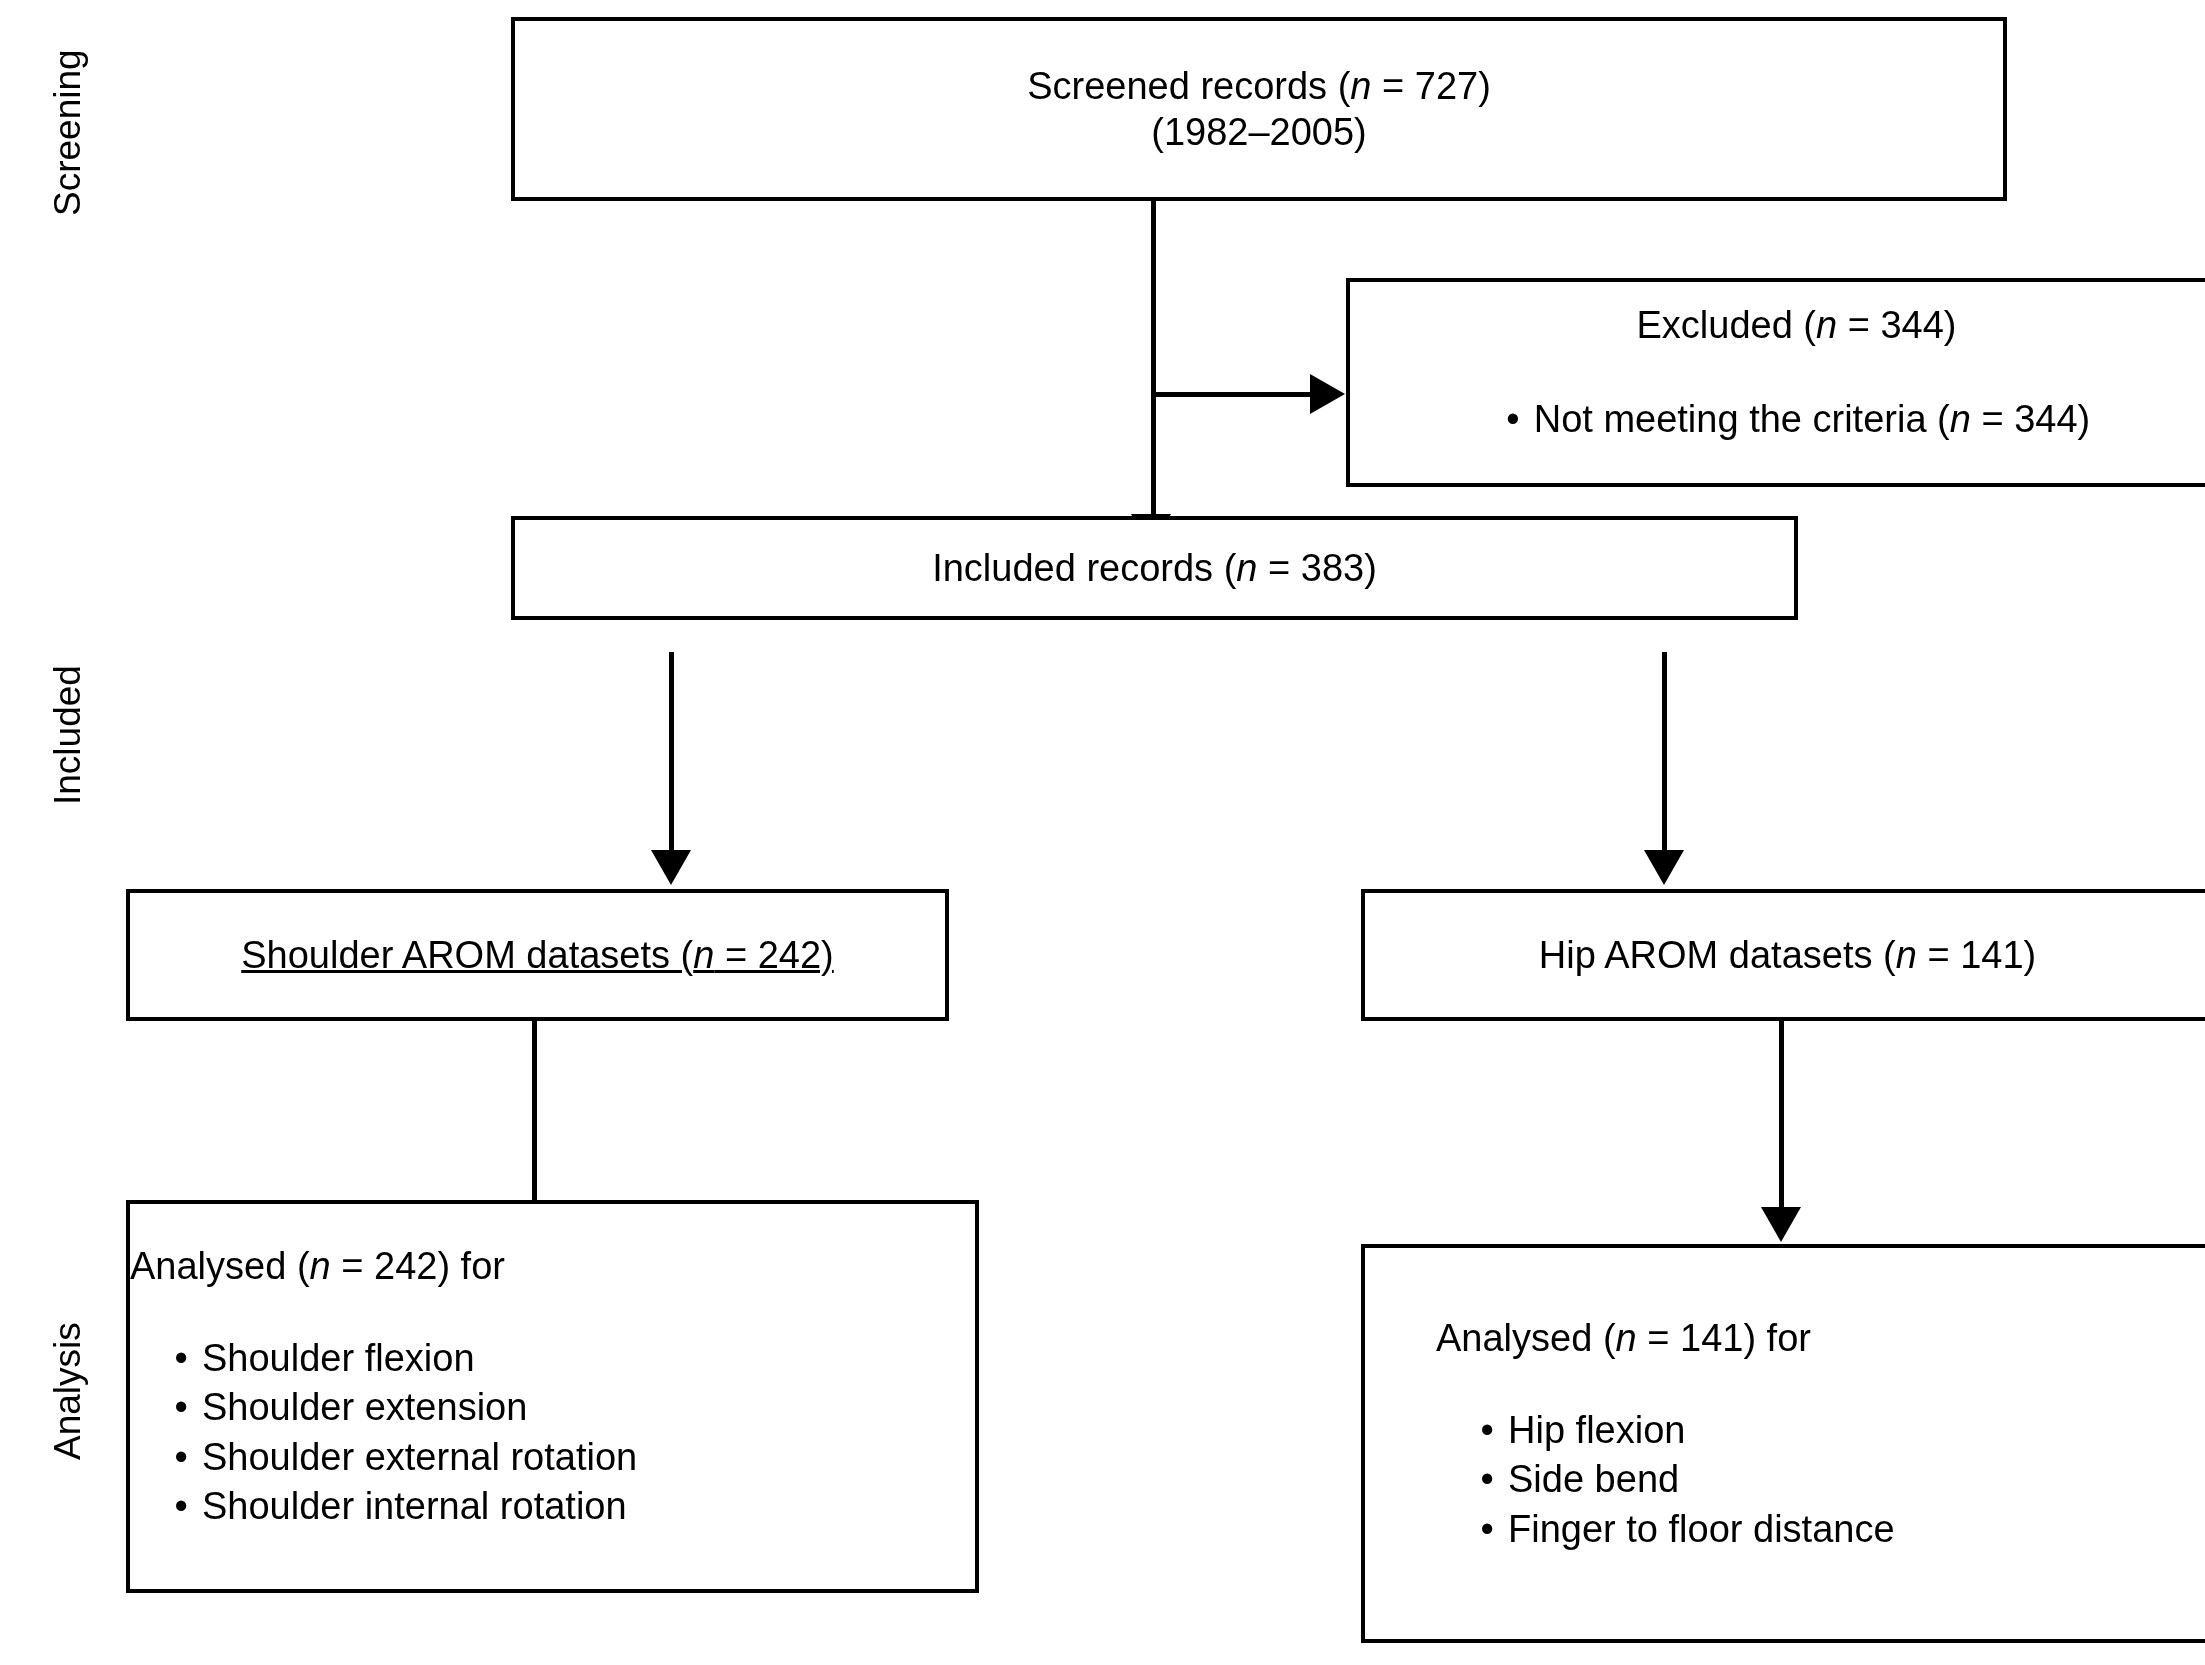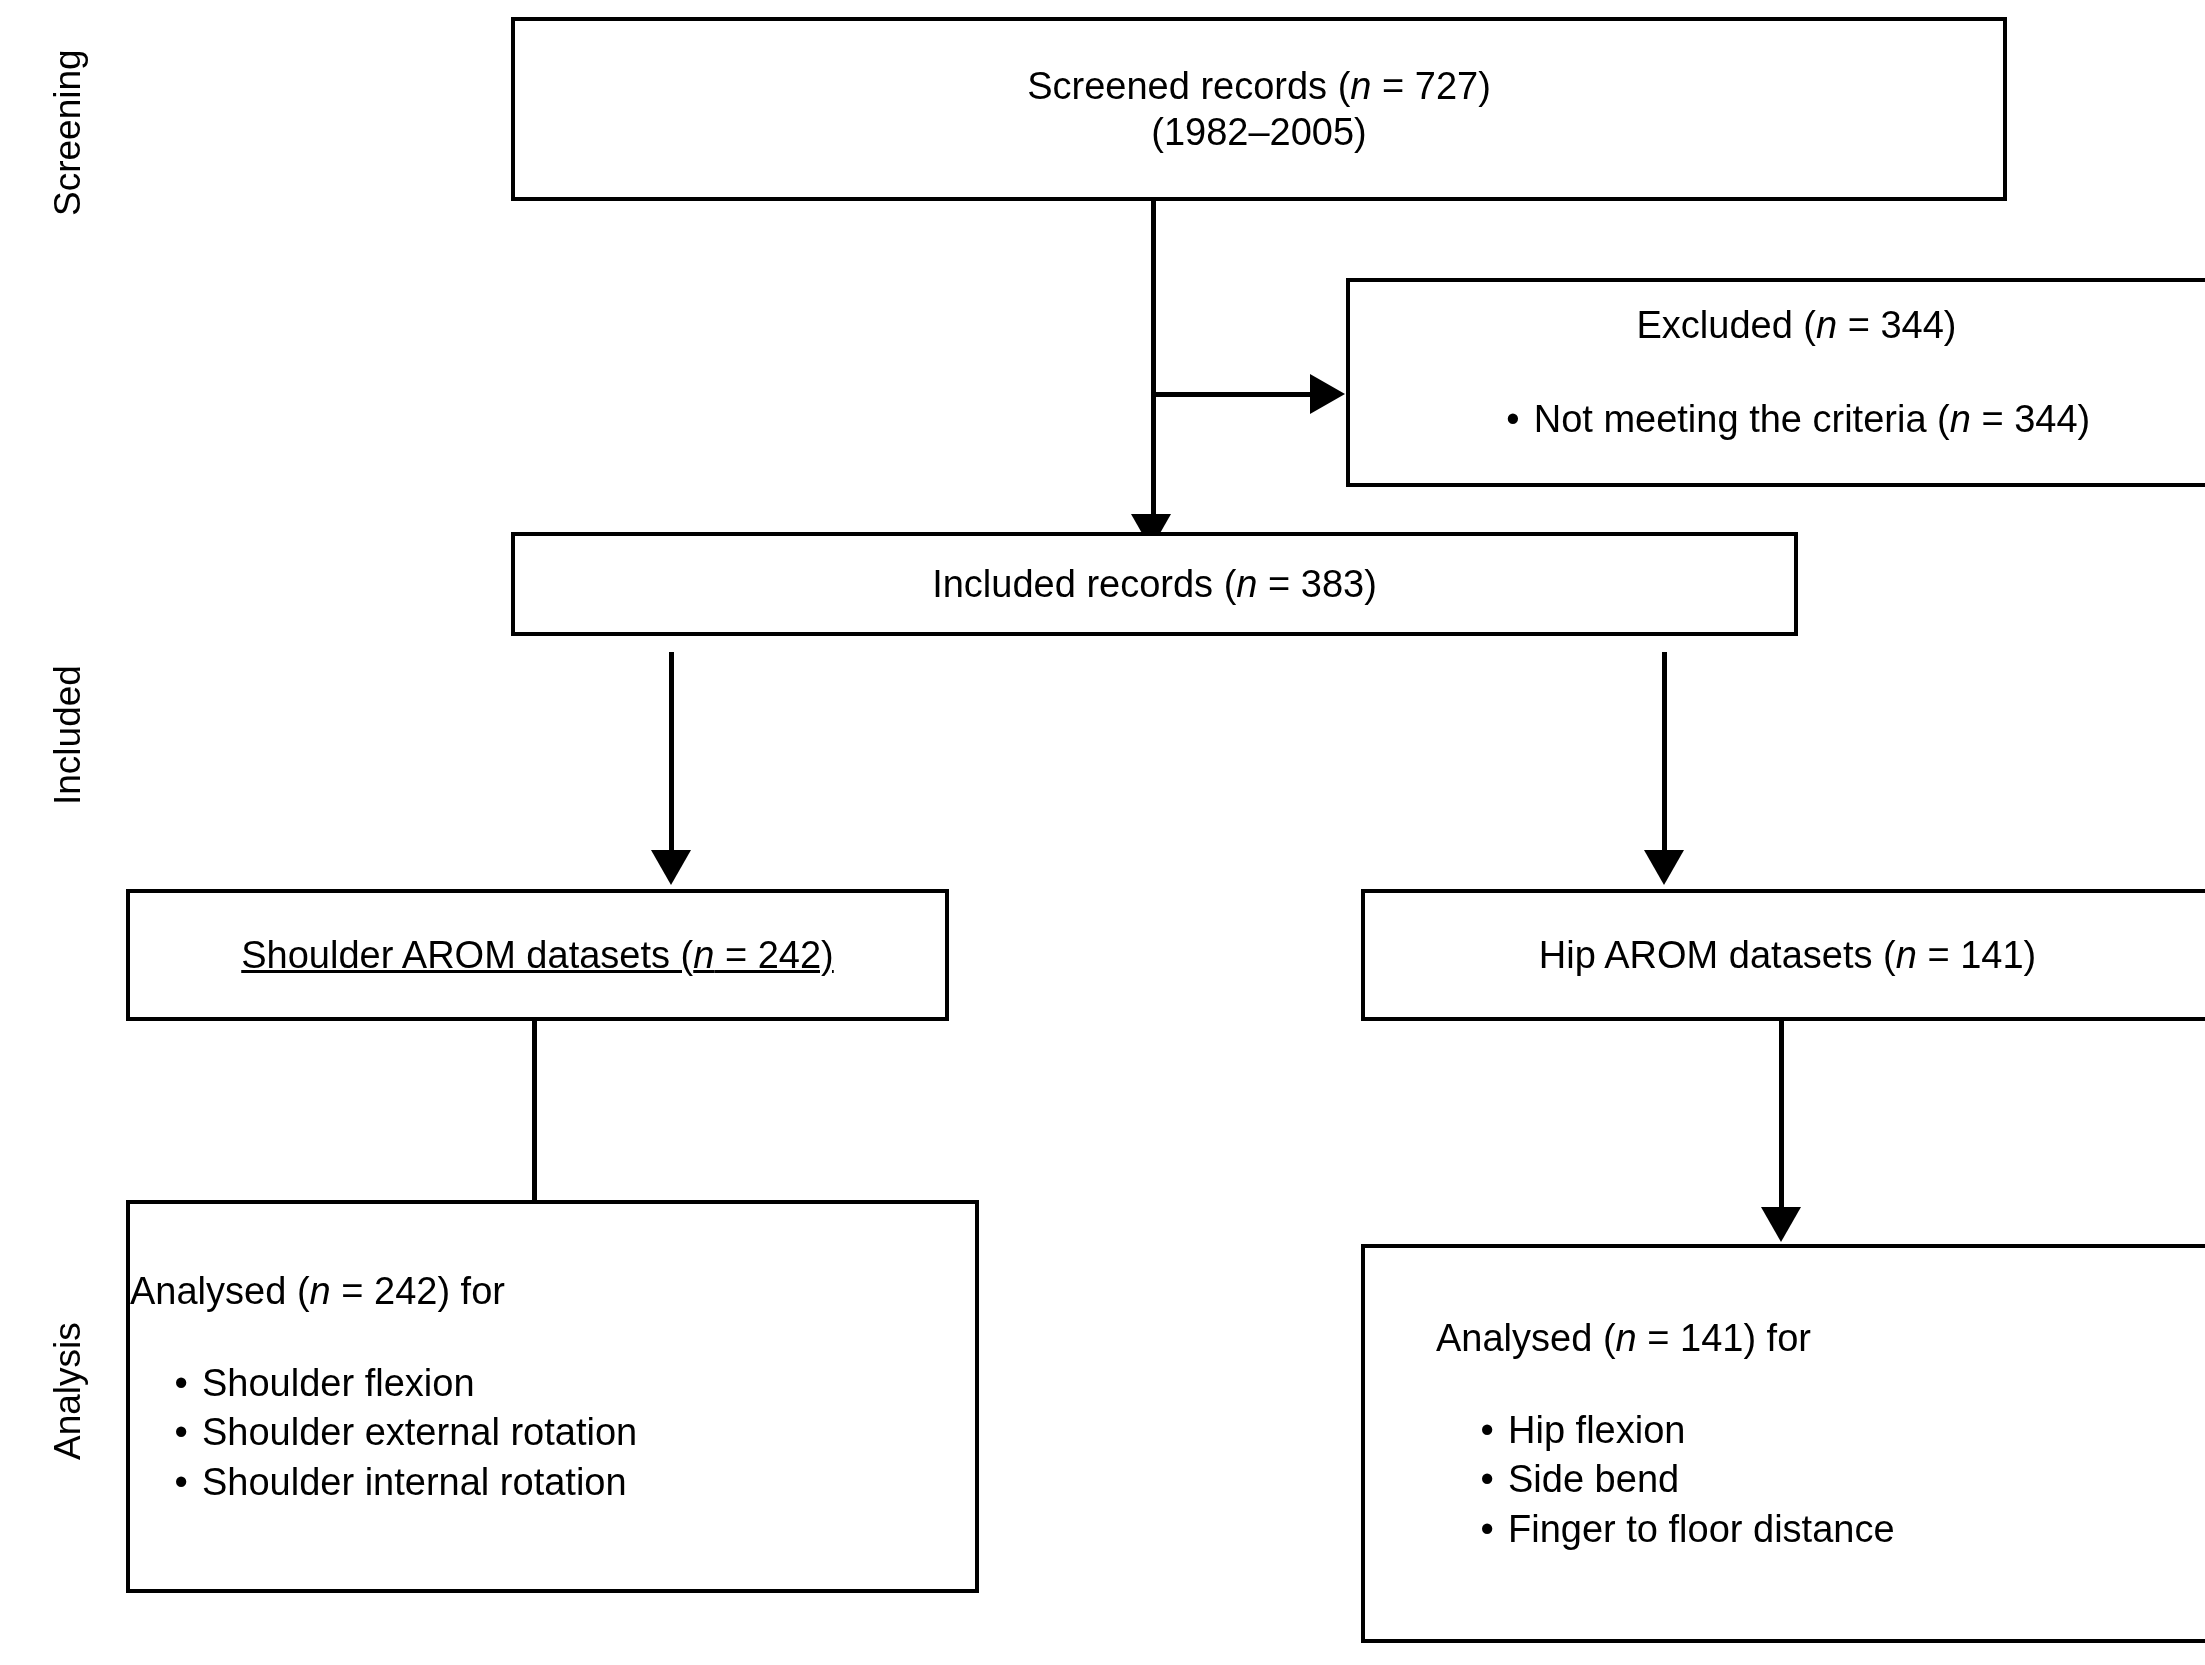--- a/index.html
+++ b/index.html
@@ -139,21 +139,21 @@
 
   <div class="node node-center" style="left:1346px; top:278px; width:901px; height:209px; padding:0 24px;">
     <div class="node-line excl-head">
       <span>Excluded (</span><em>n</em><span> = 344)</span>
     </div>
     <ul class="bullets">
       <li><span>Not meeting the criteria (</span><em>n</em><span> = 344)</span></li>
     </ul>
   </div>
 
-  <div class="node node-center" style="left:511px; top:532px; width:1287px; height:104px;">
+  <div class="node node-center" style="left:511px; top:516px; width:1287px; height:104px;">
     <div class="node-line">
       <span>Included records (</span><em>n</em><span> = 383)</span>
     </div>
   </div>
 
   <div class="node node-center" style="left:126px; top:889px; width:823px; height:132px;text-decoration:underline;">
     <div class="node-line">
       <span>Shoulder AROM datasets  (</span><em>n</em><span> = 242)</span>
     </div>
   </div>
@@ -163,20 +163,21 @@
       <span>Hip AROM datasets (</span><em>n</em><span> = 141)</span>
     </div>
   </div>
 
   <div class="node node-left" style="left:126px; top:1200px; width:853px; height:393px; ">
     <div class="analysis-head">
       <span>Analysed (</span><em>n</em><span> = 242) for</span>
     </div>
     <ul class="bullets" style="padding-left:23px;">
       <li>Shoulder flexion</li>
+      <li>Shoulder extension</li>
       <li>Shoulder external rotation</li>
       <li>Shoulder internal rotation</li>
     </ul>
   </div>
 
   <div class="node node-left" style="left:1361px; top:1244px; width:853px; height:399px; padding-left:71px;">
     <div class="analysis-head">
       <span>Analysed (</span><em>n</em><span> = 141) for</span>
     </div>
     <ul class="bullets" style="padding-left:23px;">

